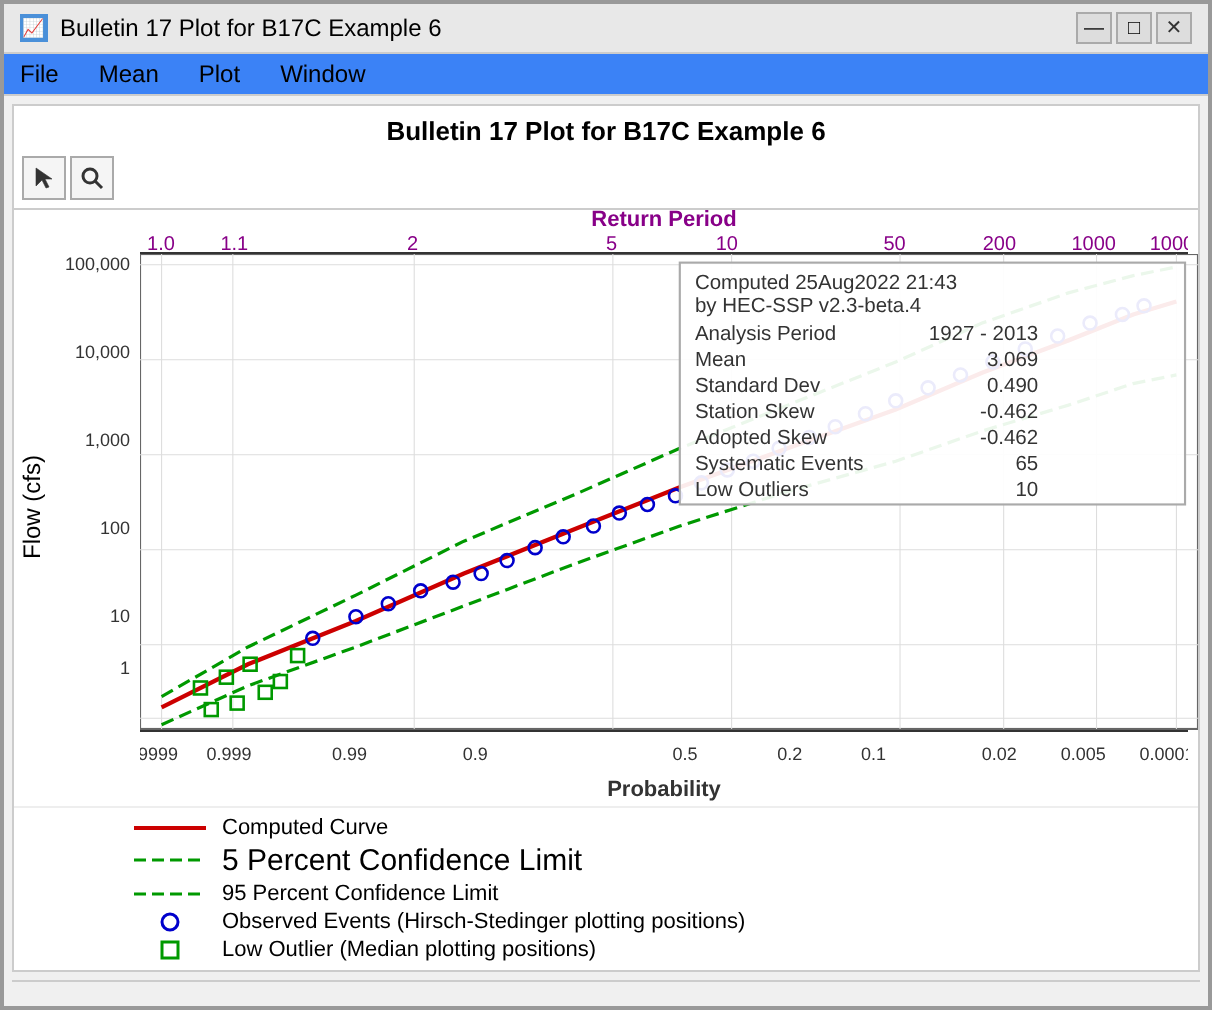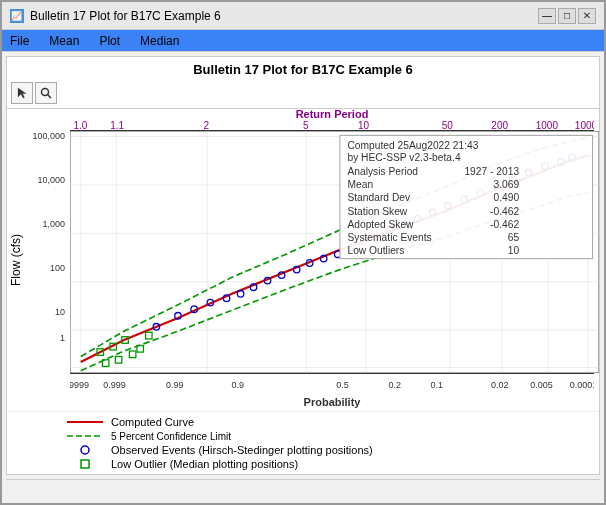--- a/index.html
+++ b/index.html
@@ -166,21 +166,21 @@
       <button class="title-btn">—</button>
       <button class="title-btn">□</button>
       <button class="title-btn close">✕</button>
     </div>
   </div>
 
   <div class="menu-bar">
     <span class="menu-item">File</span>
     <span class="menu-item">Mean</span>
     <span class="menu-item">Plot</span>
-    <span class="menu-item">Median</span>
+    <span class="menu-item">Window</span>
   </div>
 
   <div class="content-area">
 
     <div class="toolbar">
       <div class="chart-title">Bulletin 17 Plot for B17C Example 6</div>
       <div class="tools-row">
         <button class="tool-btn">
           <svg width="12" height="12" viewBox="0 0 12 12">
               <path d="M2 1 L2 10 L5 7 L7 11 L8.5 10.5 L6.5 6.5 L10 6.5 Z" fill="#333" stroke="#333" stroke-width="0.3"></path>
@@ -338,21 +338,27 @@
       <div style="display:flex; align-items:center; gap:8px;">
         <svg width="36" height="12">
             <line x1="0" y1="6" x2="36" y2="6" stroke="#cc0000" stroke-width="2"></line>
           </svg>
         <span style="font-size:11px;">Computed Curve</span>
       </div>
       <div style="display:flex; align-items:center; gap:8px;">
         <svg width="36" height="12">
             <line x1="0" y1="6" x2="36" y2="6" stroke="#009900" stroke-width="1.5" stroke-dasharray="6,3"></line>
           </svg>
-        <span style="font-size:10px;">5 Percent Confidence Limit</span>
+        <span style="font-size:15px;">5 Percent Confidence Limit</span>
+      </div>
+      <div style="display:flex; align-items:center; gap:8px;">
+        <svg width="36" height="12">
+            <line x1="0" y1="6" x2="36" y2="6" stroke="#009900" stroke-width="1.5" stroke-dasharray="6,3"></line>
+          </svg>
+        <span style="font-size:11px;">95 Percent Confidence Limit</span>
       </div>
       <div style="display:flex; align-items:flex-start; gap:8px;">
         <svg width="36" height="12">
             <circle cx="18" cy="6" r="4" fill="none" stroke="#0000cc" stroke-width="1.5"></circle>
           </svg>
         <span style="font-size:11px;">Observed Events (Hirsch-Stedinger plotting positions)</span>
       </div>
       <div style="display:flex; align-items:center; gap:8px;">
         <svg width="36" height="12">
             <rect x="14" y="2" width="8" height="8" fill="none" stroke="#009900" stroke-width="1.5"></rect>

